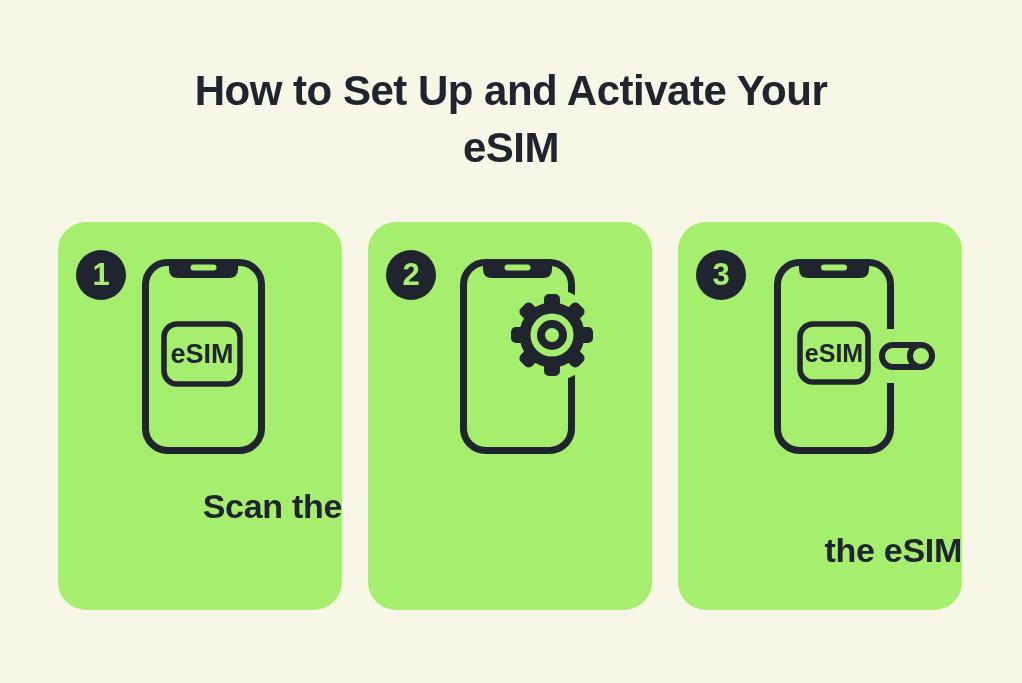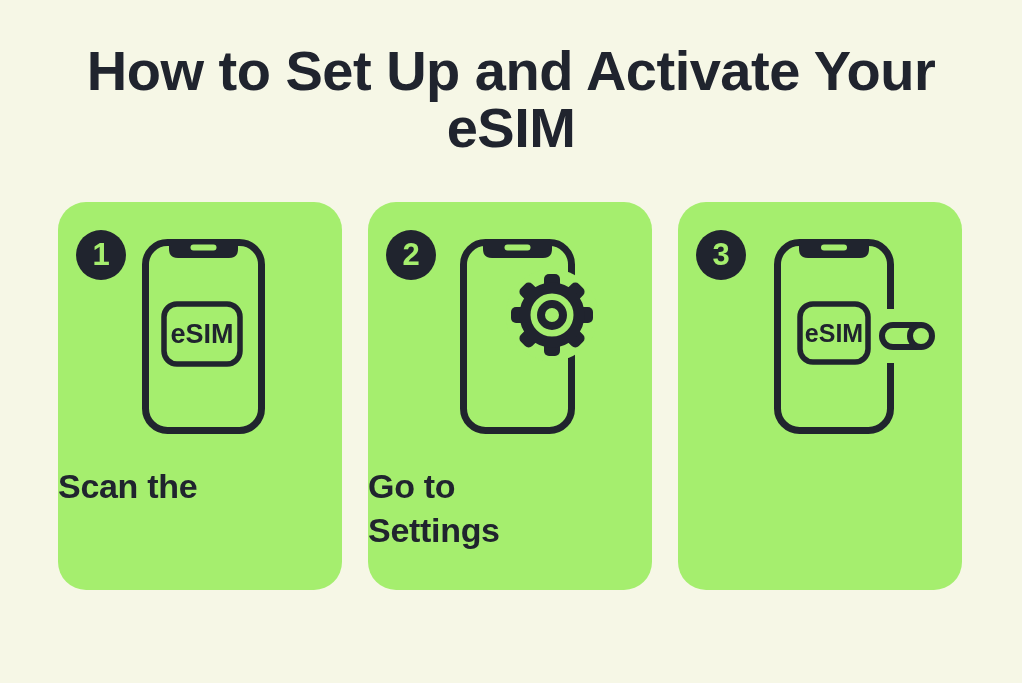--- a/index.html
+++ b/index.html
@@ -3,23 +3,23 @@
 <meta charset="utf-8">
 <style>
   html, body { margin: 0; padding: 0; }
   body {
     width: 1022px; height: 683px;
     background: #f6f7e6;
     font-family: "Liberation Sans", sans-serif;
     overflow: hidden;
   }
   .title {
-    padding-top: 42px;
+    padding-top: 62px;
     text-align: center;
-    font-size: 56px;
+    font-size: 42px;
     line-height: 57px;
     font-weight: 700;
     letter-spacing: -0.5px;
     color: #20242e;
   }
   .cards {
     display: flex;
     gap: 26px;
     margin: 46px 60px 0 58px;
   }
@@ -46,21 +46,21 @@
   .art {
     position: absolute;
     left: 0; top: 26px;
     width: 285px; height: 212px;
   }
   .art svg { display: block; width: 285px; height: 212px; }
   .caption {
     position: absolute;
     left: 0; right: 0;
     top: 262px;
-    text-align: left;
+    text-align: right;
     font-size: 34px;
     line-height: 44px;
     font-weight: 700;
     letter-spacing: -0.3px;
     color: #20242e;
   }
   .esim-text {
     font-family: "Liberation Sans", sans-serif;
     font-weight: 700;
     fill: #20242e;
@@ -109,40 +109,37 @@
             <rect x="-8" y="-41" width="16" height="17" rx="5" transform="rotate(180)"></rect>
             <rect x="-8" y="-41" width="16" height="17" rx="5" transform="rotate(225)"></rect>
             <rect x="-8" y="-41" width="16" height="17" rx="5" transform="rotate(270)"></rect>
             <rect x="-8" y="-41" width="16" height="17" rx="5" transform="rotate(315)"></rect>
           </g>
           <circle r="27" fill="none" stroke="#20242e" stroke-width="11"></circle>
           <circle r="11" fill="#a5ee6e" stroke="#20242e" stroke-width="8"></circle>
         </g>
       </svg>
     </div>
-    <div class="caption">
-      <span>Go to</span><br>
-      <span>Settings</span>
-    </div>
   </div>
 
   <div class="card">
     <div class="badge">3</div>
     <div class="art">
       <svg viewBox="0 0 285 212" xmlns="http://www.w3.org/2000/svg">
         <rect x="99.5" y="14.5" width="113" height="188" rx="22" fill="none" stroke="#20242e" stroke-width="7"></rect>
         <path d="M121 12 H191 V21 Q191 30 182 30 H130 Q121 30 121 21 Z" fill="#20242e"></path>
         <rect x="143" y="16.5" width="26" height="6" rx="3" fill="#a5ee6e"></rect>
         <rect x="122" y="76" width="68" height="58" rx="13" fill="none" stroke="#20242e" stroke-width="5.5"></rect>
         <text class="esim-text" x="156" y="114" font-size="25" text-anchor="middle">eSIM</text>
         <g>
           <rect x="194" y="81" width="78" height="54" fill="#a5ee6e"></rect>
           <rect x="204" y="97" width="46" height="22" rx="11" fill="none" stroke="#20242e" stroke-width="6"></rect>
           <circle cx="243" cy="108" r="11" fill="#a5ee6e" stroke="#20242e" stroke-width="6"></circle>
         </g>
       </svg>
     </div>
     <div class="caption">
       <br>
+      <span>the eSIM</span>
     </div>
   </div>
 
 </div>
 
 </body></html>

